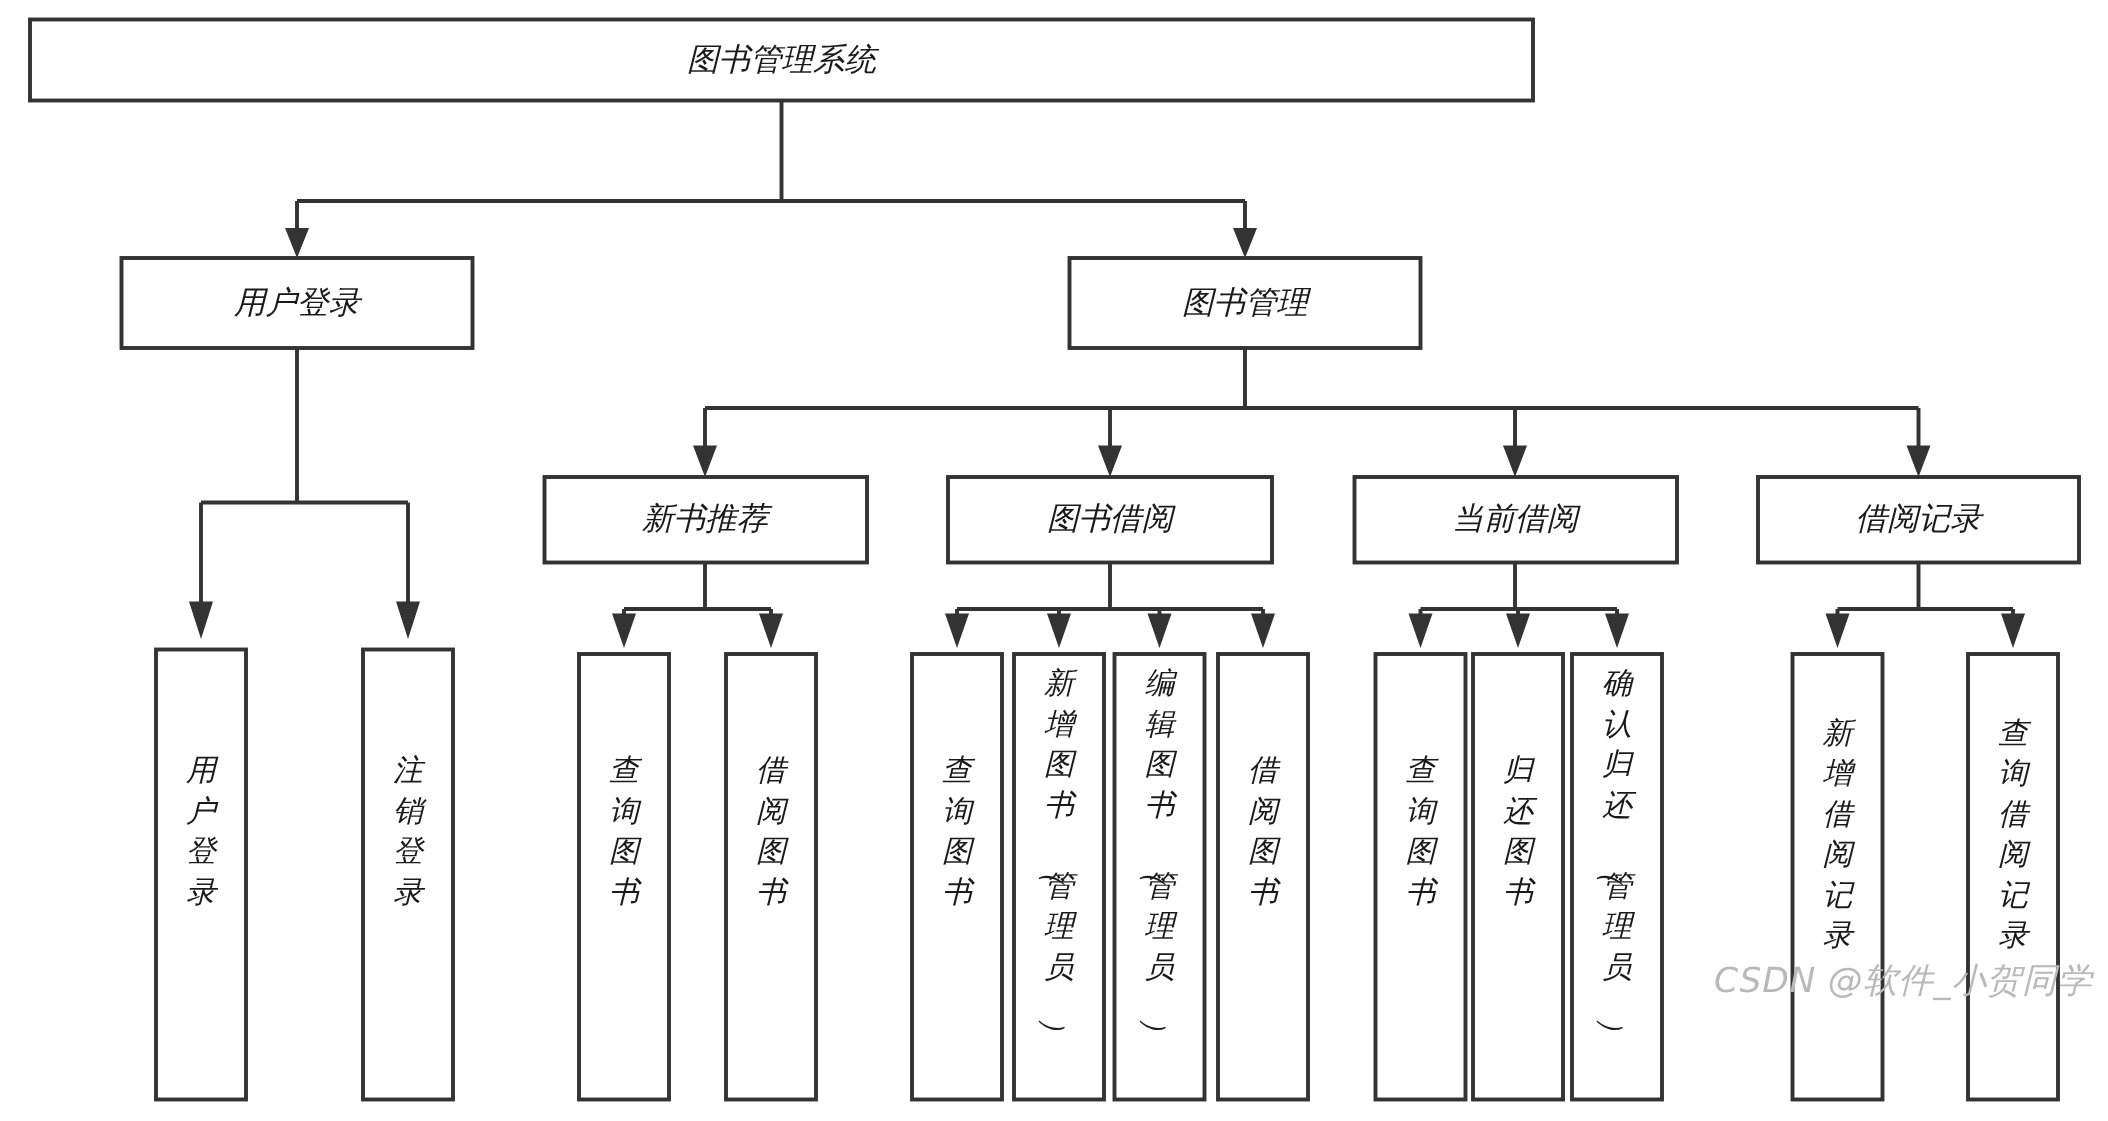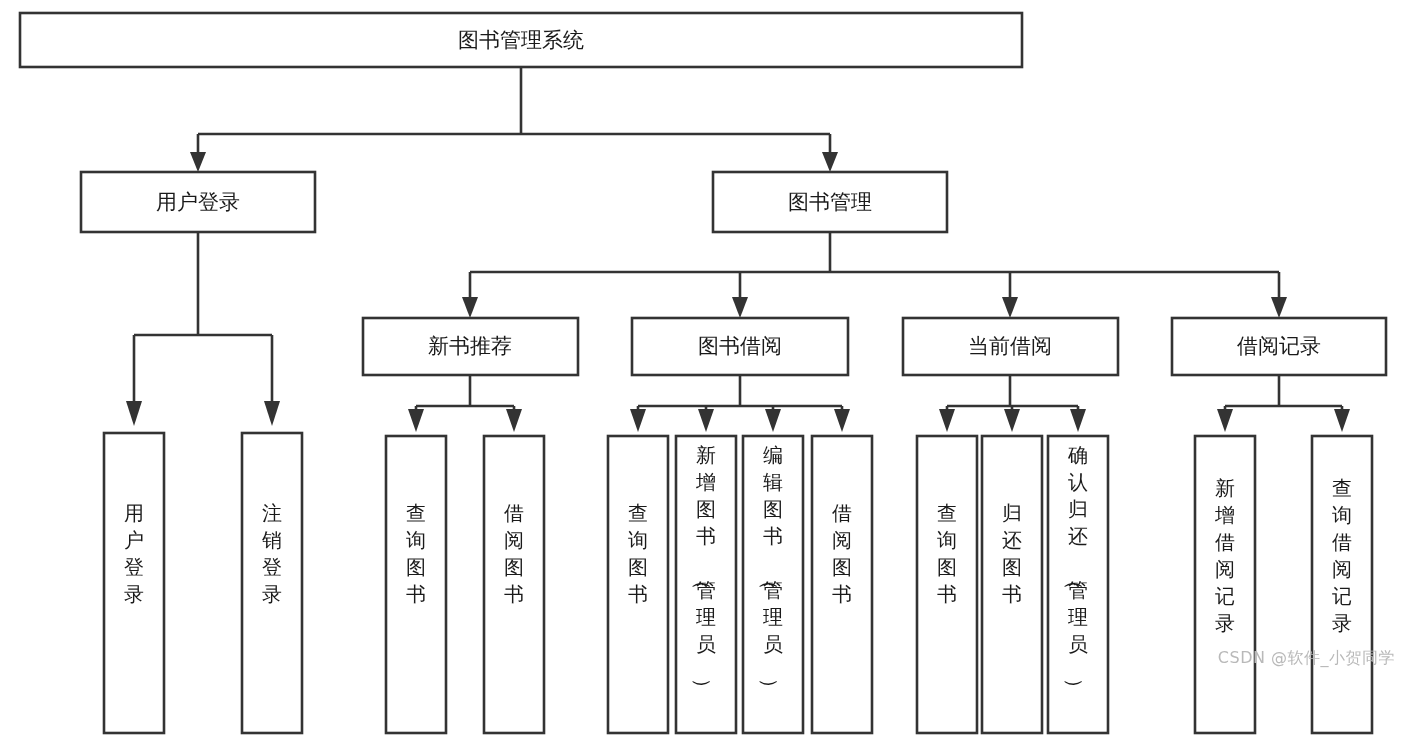--- a/index.html
+++ b/index.html
@@ -14,20 +14,21 @@
     position: relative;
     overflow: hidden;
     font-family: "DejaVu Sans", "Liberation Sans", sans-serif;
   }
   #diagram-root {
     position: absolute;
     left: 0;
     top: 0;
     width: 1405px;
     height: 673px;
+    font-style: italic;
   }
   svg#flowchart {
     display: block;
     width: 1405px;
     height: 747px;
     background: #ffffff;
   }
   .node-box {
     fill: #ffffff;
     stroke: #333333;
@@ -55,21 +56,21 @@
   .arrow-head {
     fill: #333333;
     stroke: none;
   }
   .watermark {
     position: absolute;
     right: 10px;
     bottom: 4px;
     color: #b9b9b9;
     font-family: "DejaVu Sans", "Liberation Sans", sans-serif;
-    font-size: 16px;
+    font-size: 23px;
     letter-spacing: 0.5px;
     white-space: nowrap;
     user-select: none;
   }
 </style>
 </head>
 <body>
 
 <div id="diagram-root">
 

